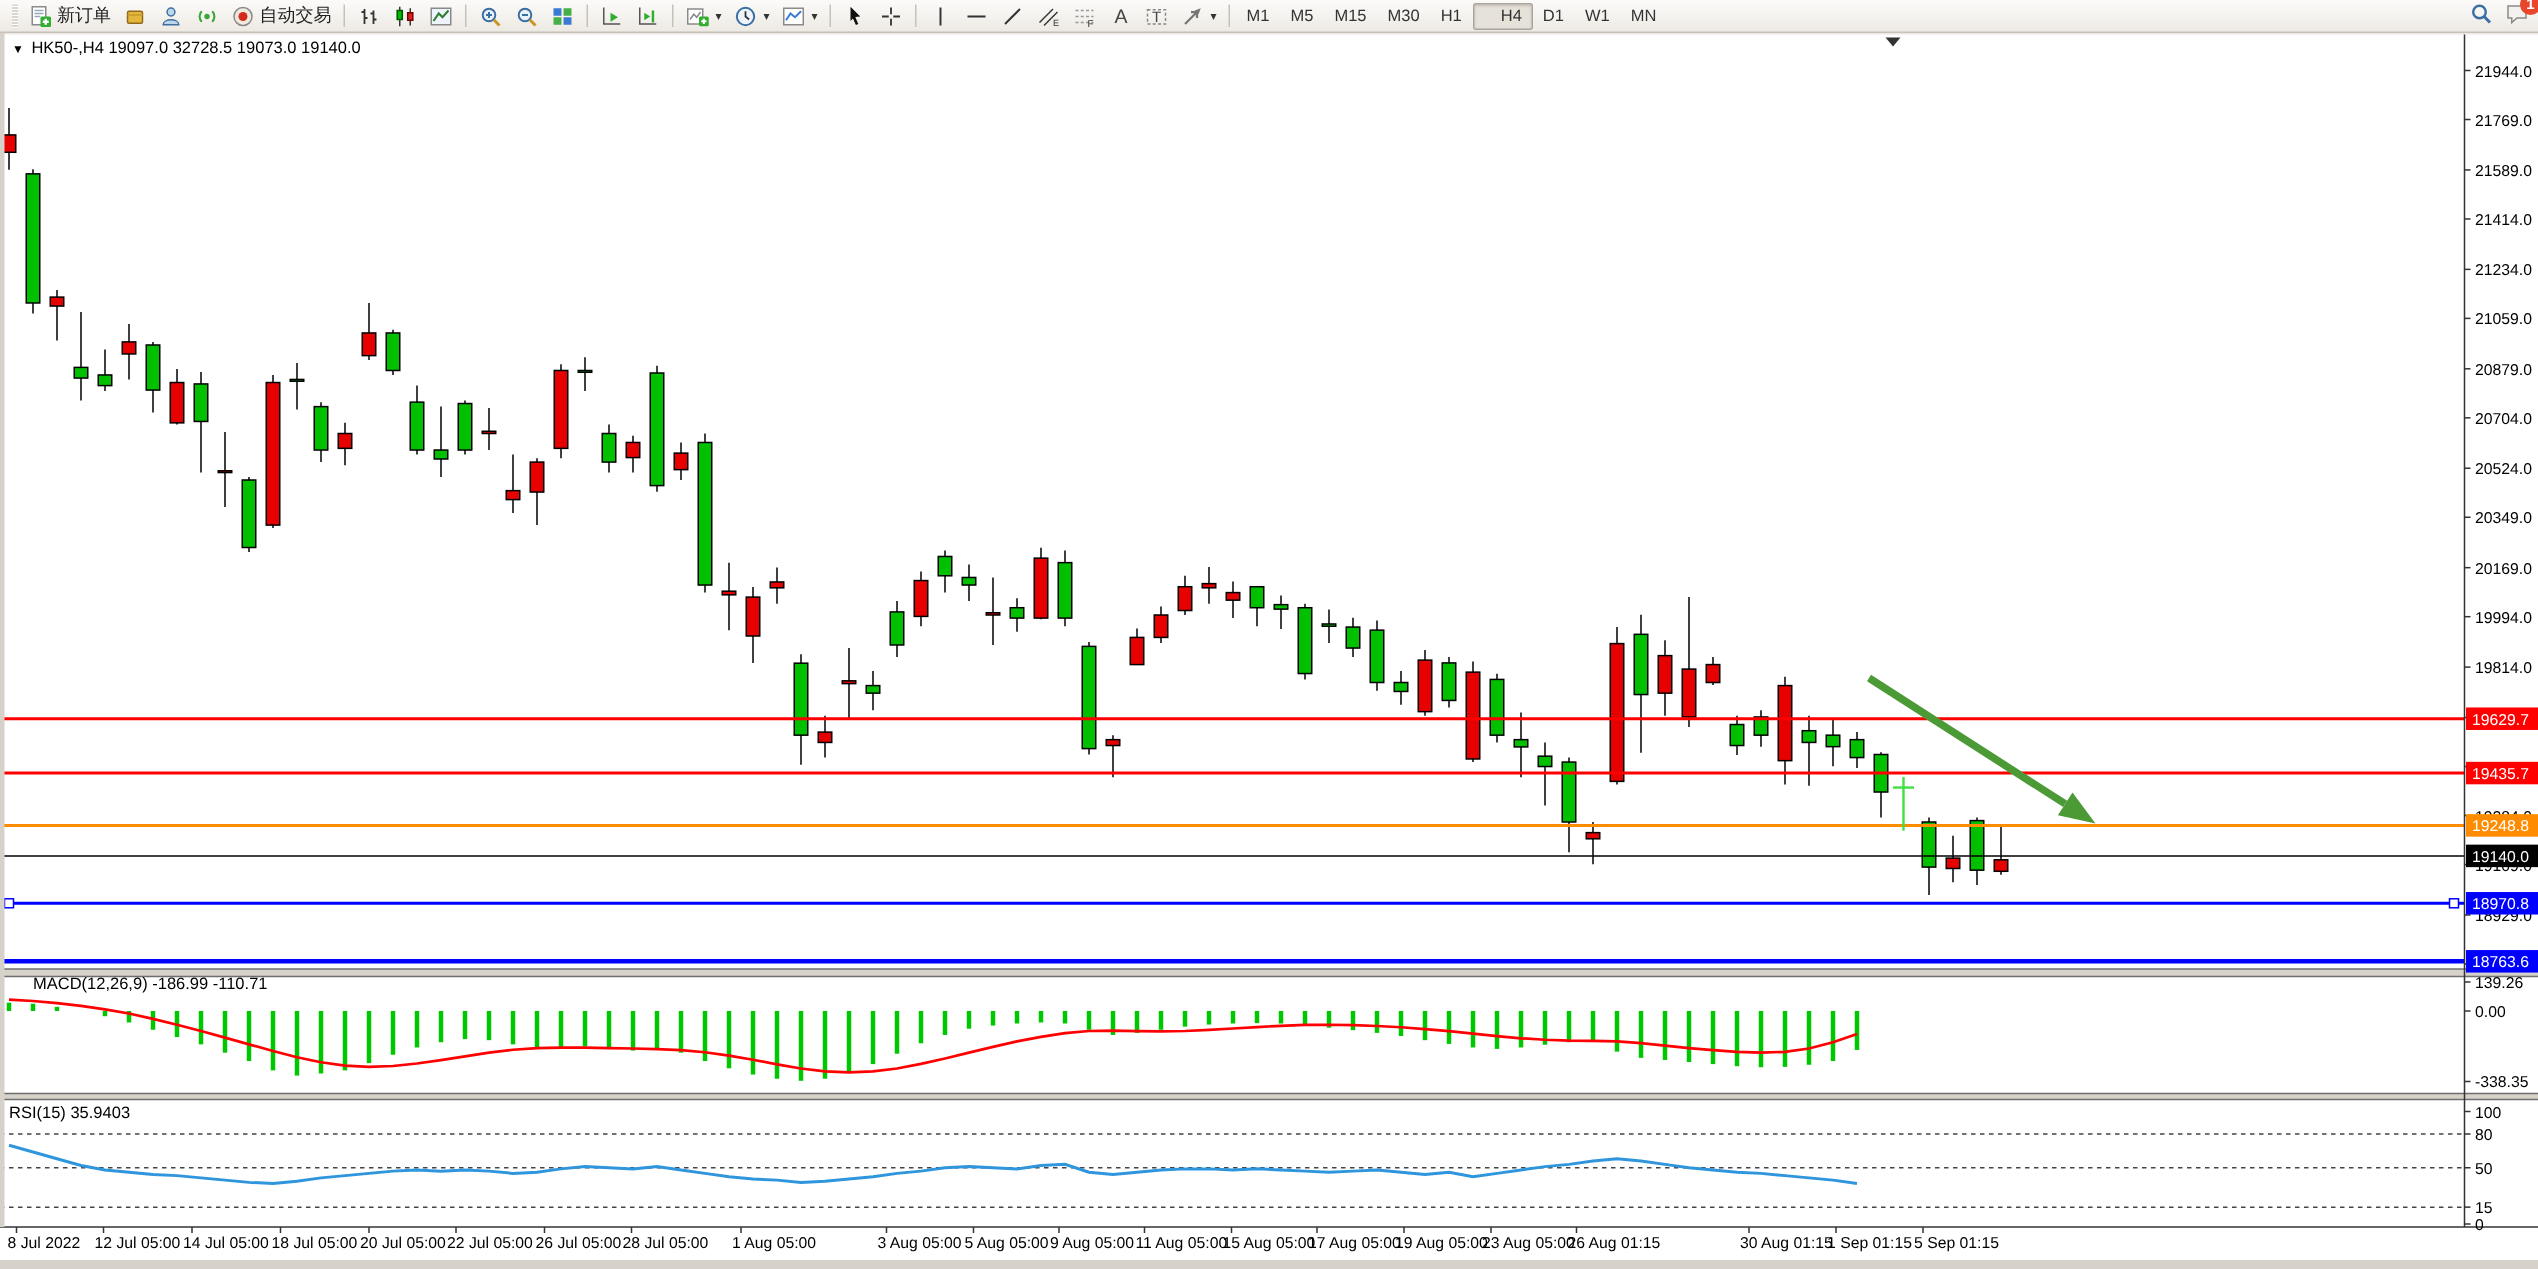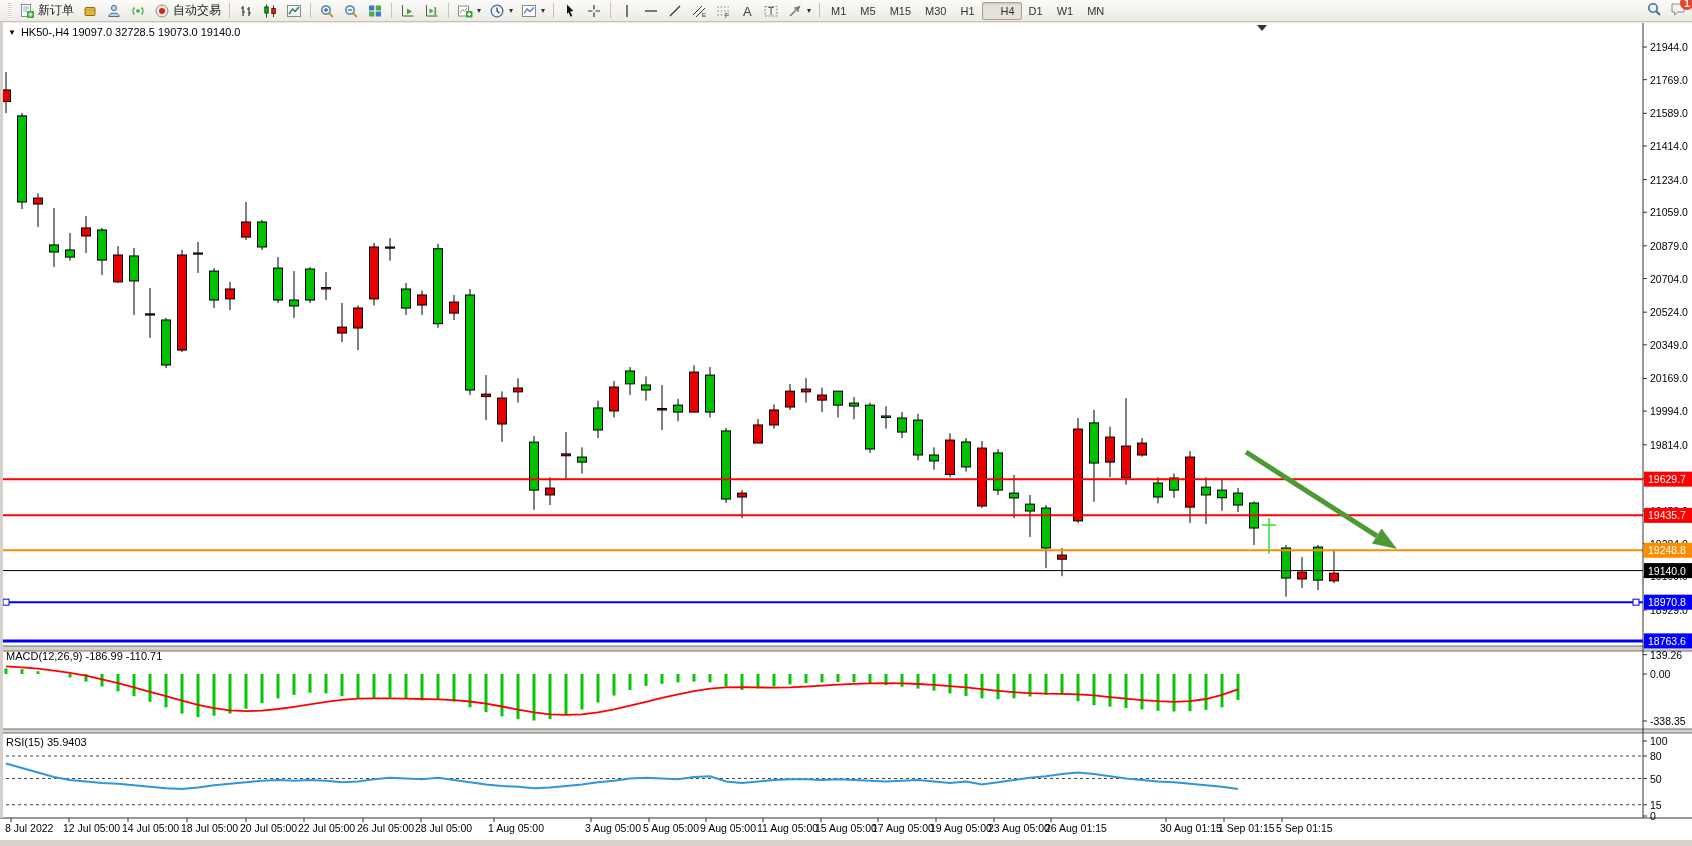--- a/index.html
+++ b/index.html
@@ -20,21 +20,21 @@
   .tf-btn.active{background:#e6e2da;border-color:#aaa59b;box-shadow:inset 0 1px 2px rgba(0,0,0,.15);padding-left:18px;}
   .tb-right{position:absolute;right:6px;top:1px;display:flex;align-items:center;gap:8px;}
   .chat-wrap{position:relative;} 
   .chat-badge{position:absolute;top:-5px;right:-8px;width:14px;height:14px;border-radius:50%;
     background:#e8472b;color:#fff;font-size:10px;font-weight:bold;display:flex;
     align-items:center;justify-content:center;}
   
   .ov{position:absolute;z-index:4;font-size:11px;color:#000;white-space:nowrap;}
   #chart-title{top:26px;left:8px;display:flex;align-items:center;gap:5px;}
   #chart-title .tri{font-size:8px;}
-  #macd-label{top:650px;left:6px;}
+  #macd-label{top:650px;left:22px;}
   #rsi-label{top:736px;left:6px;}
   svg text{font-family:"Liberation Sans","DejaVu Sans",sans-serif;}
 </style>
 </head>
 <body>
 
 <div class="toolbar" id="toolbar">
     <span class="tb-grip"></span>
     <span class="tb-btn">
       <svg width="16" height="16" viewBox="0 0 16 16">

